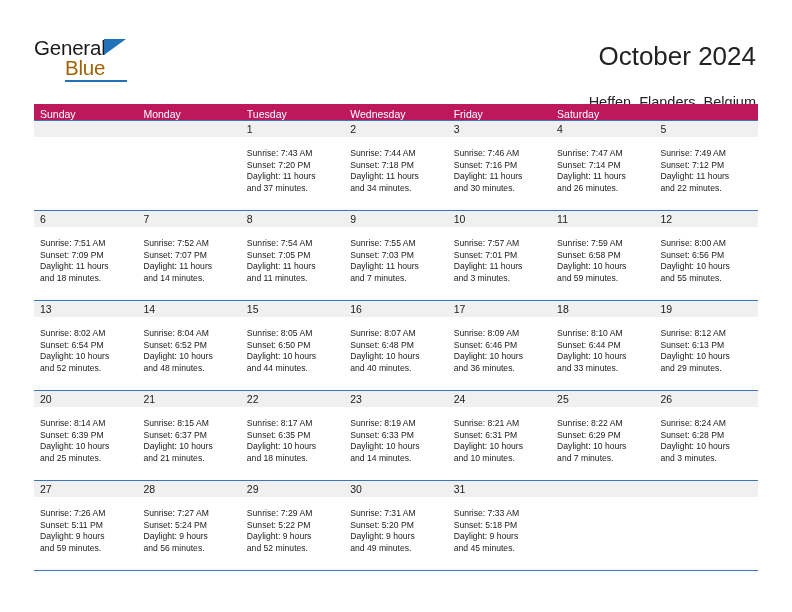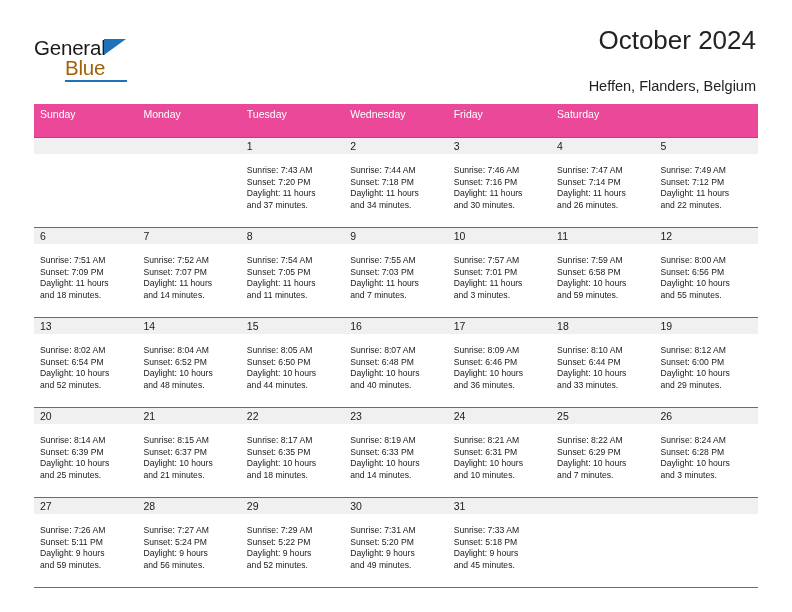--- a/index.html
+++ b/index.html
@@ -70,21 +70,21 @@
     left: 31px;
     top: 44px;
     width: 62px;
     height: 2px;
     background: #1f72b8;
   }
 
   .title-block {
     position: absolute;
     right: 36px;
-    top: 24px;
+    top: 40px;
     text-align: right;
   }
   .cal-title {
     font-size: 26px;
     color: #222222;
     font-weight: normal;
     line-height: 32px;
     white-space: nowrap;
   }
   .cal-subtitle {
@@ -99,22 +99,22 @@
   .calendar {
     position: absolute;
     left: 34px;
     top: 104px;
     width: 724px;
   }
 
   .dow-row {
     display: flex;
     width: 724px;
-    height: 33px;
-    background: #ec4899;
+    height: 16px;
+    background: #be185d;
   }
   .dow-cell {
     width: 103.43px;
     box-sizing: border-box;
     padding-left: 6px;
     color: #ffffff;
     font-size: 10.5px;
     line-height: 20px;
     white-space: nowrap;
   }
@@ -374,21 +374,21 @@
               <div>Sunrise: 8:10 AM</div>
               <div>Sunset: 6:44 PM</div>
               <div>Daylight: 10 hours</div>
               <div>and 33 minutes.</div>
             </div>
           </div>
           <div class="day-cell">
             <div class="day-number">19</div>
             <div class="day-info">
               <div>Sunrise: 8:12 AM</div>
-              <div>Sunset: 6:00 PM</div>
+              <div>Sunset: 6:13 PM</div>
               <div>Daylight: 10 hours</div>
               <div>and 29 minutes.</div>
             </div>
           </div>
         </div>
         <div class="week-row">
           <div class="day-cell">
             <div class="day-number">20</div>
             <div class="day-info">
               <div>Sunrise: 8:14 AM</div>

